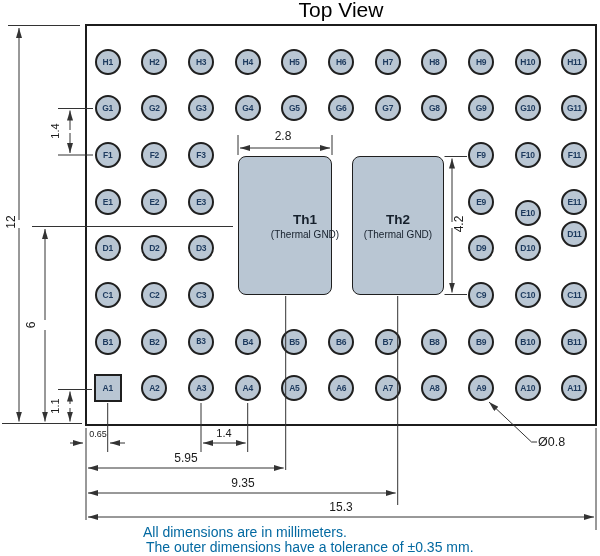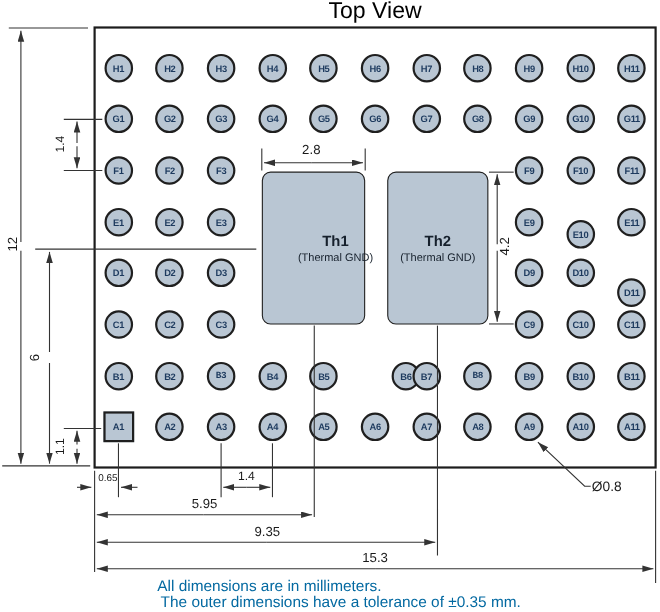--- a/index.html
+++ b/index.html
@@ -83,35 +83,35 @@
       <div class="pad" style="left: 141.37px; top: 188.71px; width: 26px; height: 26px;">E2</div>
       <div class="pad" style="left: 188.04px; top: 188.71px; width: 26px; height: 26px;">E3</div>
       <div class="pad" style="left: 468.06px; top: 188.71px; width: 26px; height: 26px;">E9</div>
       <div class="pad" style="left: 514.73px; top: 188.71px; width: 26px; height: 26px; margin-top: 11px;">E10</div>
       <div class="pad" style="left: 561.4px; top: 188.71px; width: 26px; height: 26px;">E11</div>
       <div class="pad" style="left: 94.7px; top: 235.38px; width: 26px; height: 26px;">D1</div>
       <div class="pad" style="left: 141.37px; top: 235.38px; width: 26px; height: 26px;">D2</div>
       <div class="pad" style="left: 188.04px; top: 235.38px; width: 26px; height: 26px;">D3</div>
       <div class="pad" style="left: 468.06px; top: 235.38px; width: 26px; height: 26px;">D9</div>
       <div class="pad" style="left: 514.73px; top: 235.38px; width: 26px; height: 26px;">D10</div>
-      <div class="pad" style="left: 561.4px; top: 253px; width: 26px; height: 26px;">D11</div>
+      <div class="pad" style="left: 561.4px; top: 221px; width: 26px; height: 26px;">D11</div>
       <div class="pad" style="left: 94.7px; top: 282.05px; width: 26px; height: 26px;">C1</div>
       <div class="pad" style="left: 141.37px; top: 282.05px; width: 26px; height: 26px;">C2</div>
       <div class="pad" style="left: 188.04px; top: 282.05px; width: 26px; height: 26px;">C3</div>
       <div class="pad" style="left: 468.06px; top: 282.05px; width: 26px; height: 26px; text-align: right;">C9</div>
       <div class="pad" style="left: 514.73px; top: 282.05px; width: 26px; height: 26px;">C10</div>
       <div class="pad" style="left: 561.4px; top: 282.05px; width: 26px; height: 26px;">C11</div>
       <div class="pad" style="left: 94.7px; top: 328.72px; width: 26px; height: 26px;">B1</div>
       <div class="pad" style="left: 141.37px; top: 328.72px; width: 26px; height: 26px;">B2</div>
       <div class="pad" style="left: 188.04px; top: 328.72px; width: 26px; height: 26px; font-family: Liberation Mono, monospace;">B3</div>
       <div class="pad" style="left: 234.71px; top: 328.72px; width: 26px; height: 26px;">B4</div>
       <div class="pad" style="left: 281.38px; top: 328.72px; width: 26px; height: 26px;">B5</div>
-      <div class="pad" style="left: 328.05px; top: 328.72px; width: 26px; height: 26px; margin-left: 28px;">B6</div>
+      <div class="pad" style="left: 328.05px; top: 328.72px; width: 26px; height: 26px;">B6</div>
       <div class="pad" style="left: 374.72px; top: 328.72px; width: 26px; height: 26px;">B7</div>
-      <div class="pad" style="left: 421.39px; top: 328.72px; width: 26px; height: 26px; font-family: Liberation Mono, monospace;">B8</div>
+      <div class="pad" style="left: 421.39px; top: 328.72px; width: 26px; height: 26px;">B8</div>
       <div class="pad" style="left: 468.06px; top: 328.72px; width: 26px; height: 26px;">B9</div>
       <div class="pad" style="left: 514.73px; top: 328.72px; width: 26px; height: 26px;">B10</div>
       <div class="pad" style="left: 561.4px; top: 328.72px; width: 26px; height: 26px;">B11</div>
       <div class="pad pin1" style="left: 93.7px; top: 374.39px; width: 28px; height: 28px;">A1</div>
       <div class="pad" style="left: 141.37px; top: 375.39px; width: 26px; height: 26px;">A2</div>
       <div class="pad" style="left: 188.04px; top: 375.39px; width: 26px; height: 26px;">A3</div>
       <div class="pad" style="left: 234.71px; top: 375.39px; width: 26px; height: 26px;">A4</div>
       <div class="pad" style="left: 281.38px; top: 375.39px; width: 26px; height: 26px;">A5</div>
       <div class="pad" style="left: 328.05px; top: 375.39px; width: 26px; height: 26px;">A6</div>
       <div class="pad" style="left: 374.72px; top: 375.39px; width: 26px; height: 26px;">A7</div>

